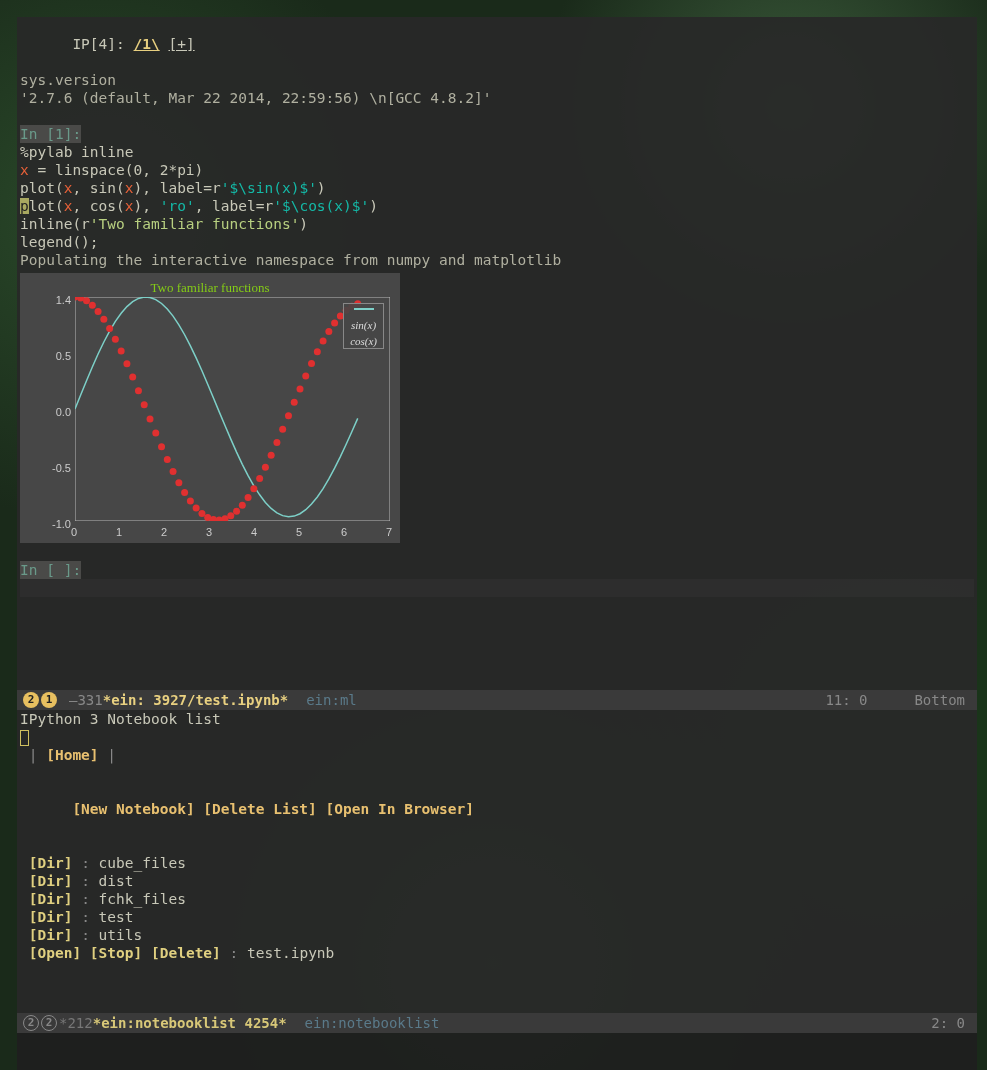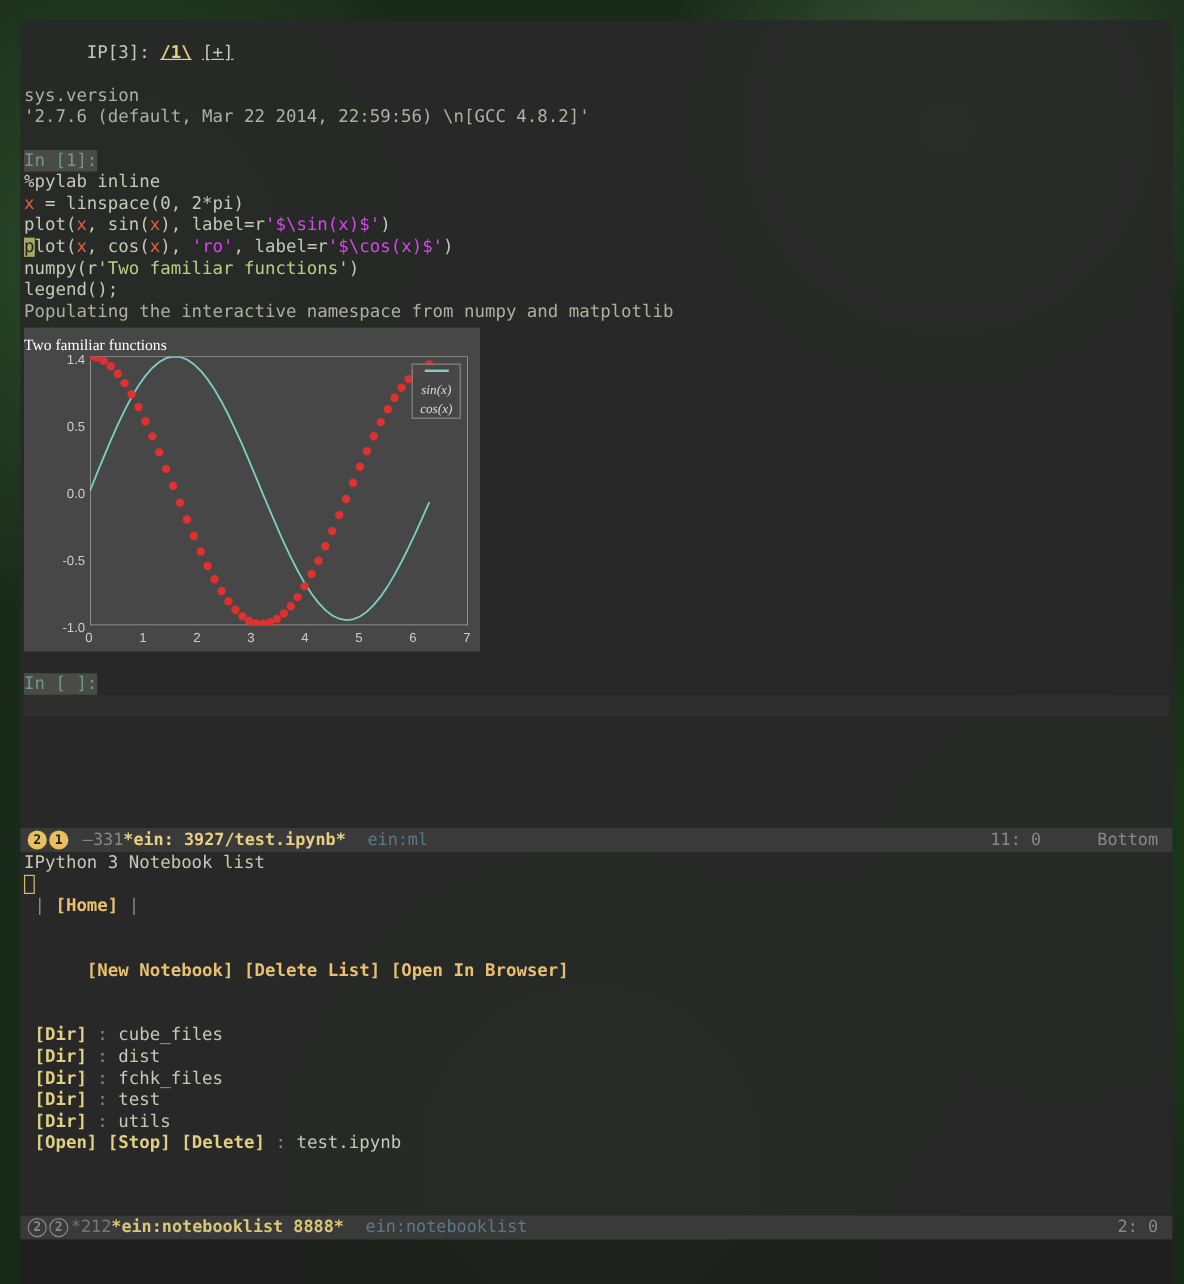--- a/index.html
+++ b/index.html
@@ -67,37 +67,38 @@
   .header-line .slash { color: #e8d080; text-decoration: underline; font-weight: bold; }
   .header-line .plus { color: #c8c8b8; text-decoration: underline; }
   .in-prompt {
     background: #4a4a48;
     color: #6a9a8a;
     display: inline-block;
   }
   .output-text { color: #b0b0a0; }
   .code-line { white-space: pre; letter-spacing: 0px; }
   .s-var { color: #e56038; }
-  .s-str { color: #d946ef; text-align: right; }
+  .s-str { color: #14b8a6; text-align: right; }
   .s-str-fn { color: #b8d080; }
   .cursor-block {
     background: #a8a860;
     color: #222;
   }
 
   .chart-area {
     background: #474747;
     width: 380px;
     height: 270px;
     position: relative;
     margin-top: 4px;
     margin-left: 0px;
   }
   .chart-title {
-    color: #ffffff; font-size: 13px;
+    color: #84cc16; font-size: 13px;
+    text-align: center;
     padding-top: 6px;
     font-family: serif;
   }
   .plot-box {
     position: absolute;
     left: 55px; top: 24px;
     width: 315px; height: 224px;
   }
   .ytick, .xtick {
     position: absolute;
@@ -134,31 +135,31 @@
     bottom: 0; height: 37px;
     background: rgba(30,30,30,0.92);
   }
 </style>
 </head>
 <body>
 
 <div class="pane pane-top">
   <div class="content">
     <div class="header-line code-line">
-      <span class="ip">IP[3]:</span> <span class="slash">/1\</span> <span class="plus">[+]</span>
+      <span class="ip">IP[4]:</span> <span class="slash">/1\</span> <span class="plus">[+]</span>
     </div>
     <div class="code-line output-text">sys.version</div>
     <div class="code-line output-text">'2.7.6 (default, Mar 22 2014, 22:59:56) \n[GCC 4.8.2]'</div>
     <div style="height:18px"></div>
     <div class="code-line"><span class="in-prompt">In [1]:</span></div>
     <div class="code-line">%pylab inline</div>
     <div class="code-line"><span class="s-var">x</span><span> = linspace(0, 2*pi)</span></div>
     <div class="code-line"><span>plot(</span><span class="s-var">x</span><span>, sin(</span><span class="s-var">x</span><span>), label=r</span><span class="s-str">'$\sin(x)$'</span><span>)</span></div>
     <div class="code-line"><span class="cursor-block">p</span><span>lot(</span><span class="s-var">x</span><span>, cos(</span><span class="s-var">x</span><span>), </span><span class="s-str">'ro'</span><span>, label=r</span><span class="s-str">'$\cos(x)$'</span><span>)</span></div>
-    <div class="code-line"><span>numpy(r</span><span class="s-str-fn">'Two familiar functions'</span><span>)</span></div>
+    <div class="code-line"><span>inline(r</span><span class="s-str-fn">'Two familiar functions'</span><span>)</span></div>
     <div class="code-line">legend();</div>
     <div class="code-line output-text">Populating the interactive namespace from numpy and matplotlib</div>
 
     <div class="chart-area">
       <div class="chart-title">Two familiar functions</div>
       <div class="plot-box">
         <svg id="plot-svg" width="315" height="224" style="position:absolute;left:0;top:0;">
           <rect x="0" y="0" width="315" height="224" fill="none" stroke="#bbb" stroke-width="1"></rect>
         <path d="M 0,112 L 5.760000000000001,97.66399999999999 L 11.520000000000001,83.66399999999999 L 17.325,70 L 23.085,57.00799999999998 L 28.845,45.024 L 34.605000000000004,34.048 L 40.365,24.415999999999997 L 46.17,16.24000000000001 L 51.92999999999999,9.631999999999977 L 57.69,4.704000000000008 L 63.45,1.4559999999999889 L 69.21000000000001,0.11199999999999477 L 75.015,0.4480000000000075 L 80.77499999999999,2.576000000000022 L 86.53500000000001,6.496000000000009 L 92.29500000000002,11.984000000000009 L 98.05499999999999,19.152000000000015 L 103.85999999999999,27.77600000000001 L 109.61999999999999,37.744 L 115.38,48.831999999999994 L 121.14000000000001,60.928 L 126.94500000000001,73.80799999999999 L 132.70499999999998,87.24799999999999 L 138.465,101.02399999999999 L 144.225,114.912 L 149.985,128.57600000000002 L 155.79000000000002,142.128 L 161.54999999999998,155.12 L 167.31,167.328 L 173.07000000000002,178.64 L 178.83,188.832 L 184.635,197.792 L 190.395,205.408 L 196.15499999999997,211.456 L 201.915,215.936 L 207.675,218.624 L 213.48,219.744 L 219.23999999999998,219.072 L 225,216.72 L 230.76,212.688 L 236.52,207.088 L 242.325,200.032 L 248.085,191.632 L 253.845,181.888 L 259.605,171.136 L 265.365,159.60000000000002 L 271.17,147.28 L 276.93,134.512 L 282.735,121.408" stroke="#7dd0c8" stroke-width="1.5" fill="none"></path>
             <circle cx="0" cy="0" r="3.5" fill="#e03030"></circle>
@@ -298,21 +299,21 @@
     <div class="code-line"> <span class="nb-dir">[Open]</span> <span class="nb-dir">[Stop]</span> <span class="nb-dir">[Delete]</span> <span class="nb-dim">: </span><span>test.ipynb</span></div>
   </div>
 </div>
 
 <div class="modeline ml2">
   <span style="width:6px"></span>
   <span class="circle circ-g">2</span>
   <span class="circle circ-g">2</span>
   <span style="color:#777"> * </span>
   <span style="color:#777">212 </span>
-  <span class="ml-buffer" style="color:#d8c878">*ein:notebooklist 8888*</span>
+  <span class="ml-buffer" style="color:#d8c878">*ein:notebooklist 4254*</span>
   <span style="width:18px"></span>
   <span class="ml-mode">ein:notebooklist</span>
   <span class="ml-right">
     <span>2: 0</span>
   </span>
 </div>
 
 <div class="echo-area"></div>
 
 </body></html>

